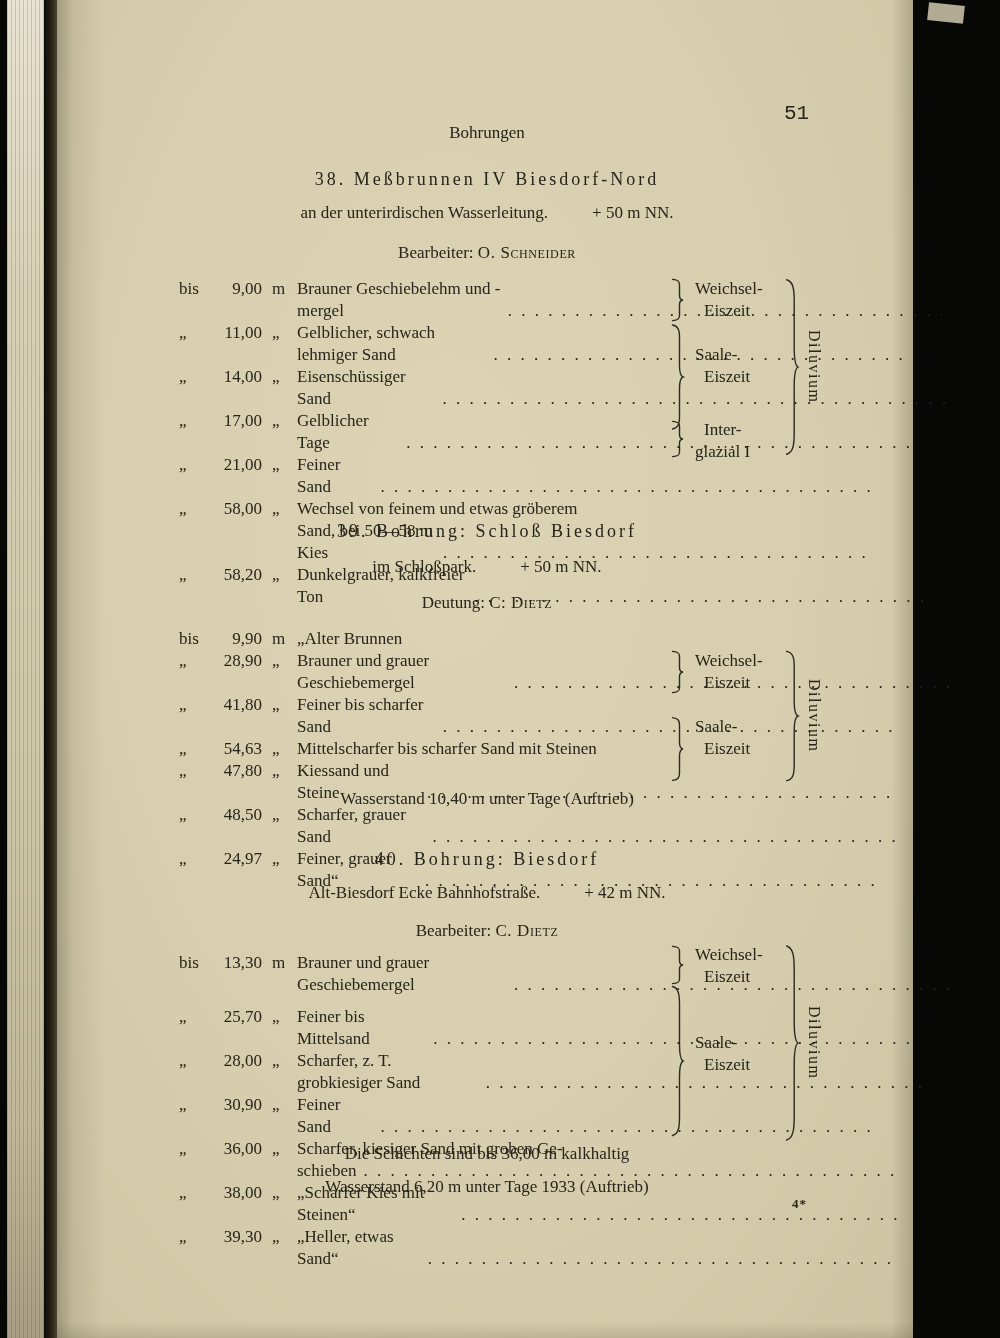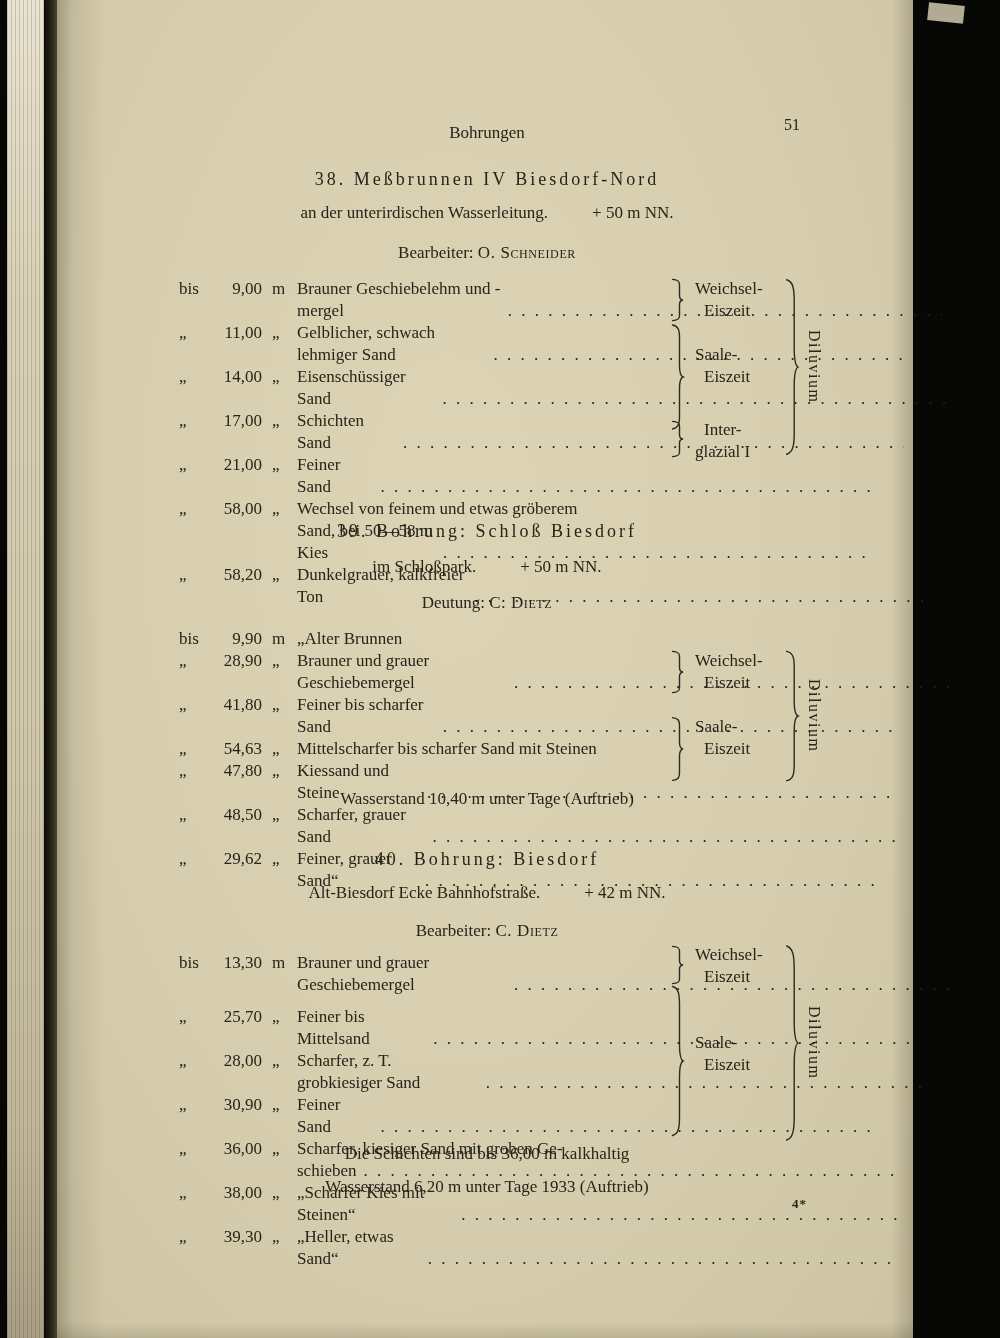--- a/index.html
+++ b/index.html
@@ -19,21 +19,21 @@
       linear-gradient(90deg, rgba(56,48,26,0.30) 0px, rgba(56,48,26,0.10) 16px, rgba(56,48,26,0) 48px),
       linear-gradient(270deg, rgba(56,48,26,0.22) 0px, rgba(56,48,26,0) 22px),
       linear-gradient(0deg, rgba(56,48,26,0.15) 0px, rgba(56,48,26,0) 16px),
       radial-gradient(ellipse at 46% 38%, #dcd4b5 0%, #d6ceae 55%, #ccc4a3 100%); padding-left: 41px;}
   .speck{position:absolute;left:928px;top:4px;width:36px;height:18px;background:#cfc8ad;
     transform:rotate(6deg);opacity:.85;}
 
   
   .cl{position:absolute;left:100px;width:660px;text-align:center;font-size:17px;line-height:22px;}
   .t-title{font-size:18px;letter-spacing:3px;}
-  .pagenum{position:absolute;left:727px;top:116px;font-size:16px;}
+  .pagenum{position:absolute;left:727px;top:102px;font-size:21px;font-family:Liberation Mono, monospace;}
   .smallcaps{font-variant:small-caps;letter-spacing:.6px;}
   .elev{margin-left:44px;}
   .footmark{position:absolute;left:735px;top:1196px;font-size:13px;font-weight:bold;letter-spacing:1px;}
 
   
   .tbl{position:absolute;left:110px;width:660px;font-size:17px;margin-left:12px;}
   .row{display:flex;align-items:baseline;line-height:22px;}
   .gap-after{margin-bottom:10px;}
   .c-pre{flex:0 0 38px;}
   .c-depth{flex:0 0 45px;text-align:right;}
@@ -100,21 +100,21 @@
             <span class="dotfill"></span>
           </span>
         </span>
       </div>
     <div class="row">
         <span class="c-pre">„</span>
         <span class="c-depth">17,00</span>
         <span class="c-unit">„</span>
         <span class="c-desc">
           <span class="line">
-            <span>Schichten Sand</span>
+            <span>Gelblicher Tage</span>
             <span class="dotfill"></span>
           </span>
         </span>
       </div>
     <div class="row">
         <span class="c-pre">„</span>
         <span class="c-depth">21,00</span>
         <span class="c-unit">„</span>
         <span class="c-desc">
           <span class="line">
@@ -244,21 +244,21 @@
         <span class="c-unit">„</span>
         <span class="c-desc">
           <span class="line">
             <span>Scharfer, grauer Sand</span>
             <span class="dotfill"></span>
           </span>
         </span>
       </div>
     <div class="row">
         <span class="c-pre">„</span>
-        <span class="c-depth">29,62</span>
+        <span class="c-depth">24,97</span>
         <span class="c-unit">„</span>
         <span class="c-desc">
           <span class="line">
             <span>Feiner, grauer Sand“</span>
             <span class="dotfill"></span>
           </span>
         </span>
       </div>
 
     <svg class="brace" width="12" viewBox="0 0 12 100" preserveAspectRatio="none" style="left:492px;top:23px;height:42px">

